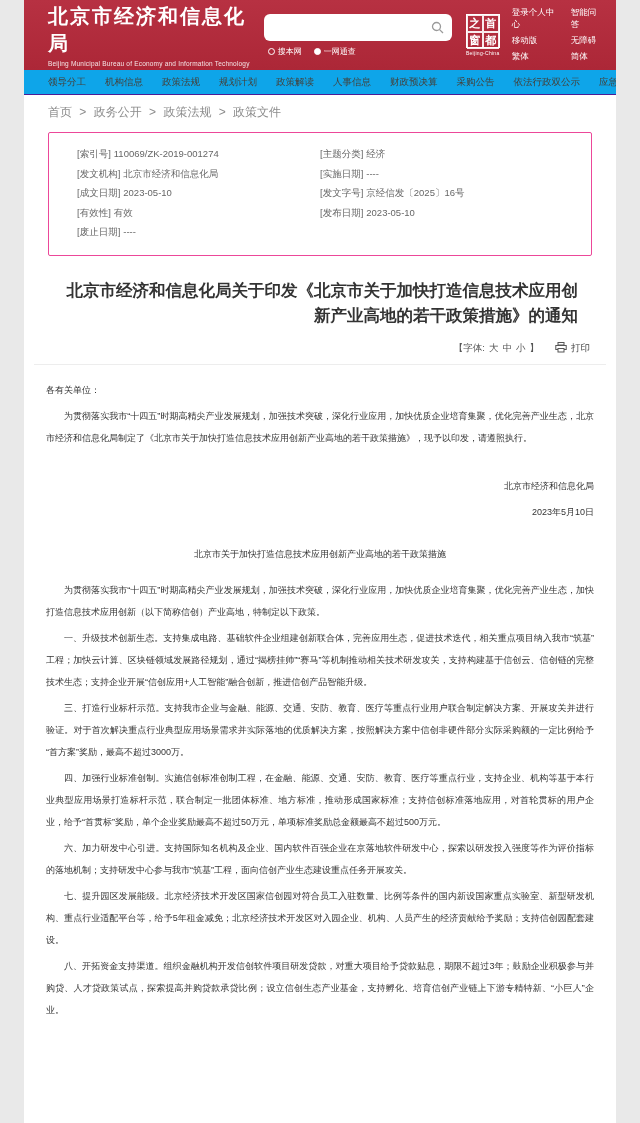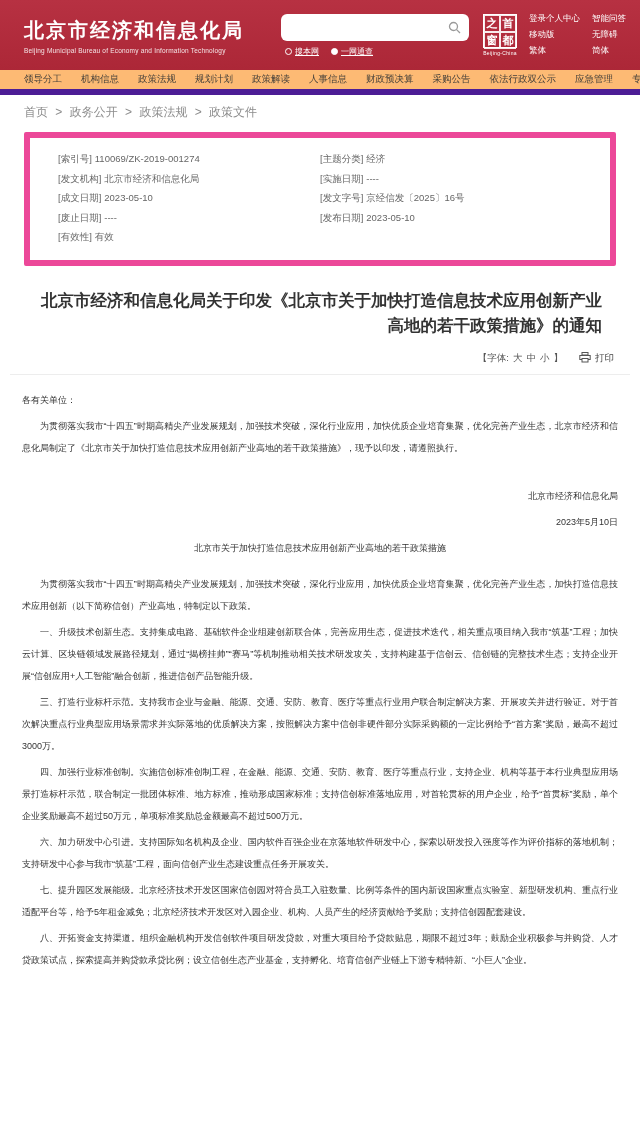--- a/index.html
+++ b/index.html
@@ -1,74 +1,74 @@
 <!DOCTYPE html>
 <html lang="zh"><head>
 <meta charset="utf-8">
 <style>
   * { margin:0; padding:0; box-sizing:border-box; }
   html,body { background:#e9e9e9; }
   body { font-family:"Liberation Sans","DejaVu Sans",sans-serif; }
-  .page { width:640px; height:1123px; margin:0 auto; background:#fff; overflow:hidden; }
+  .page { width:592px; height:1123px; margin:0 auto; background:#fff; overflow:hidden; }
 
   
   .site-header { height:70px; background:linear-gradient(180deg,#b73142 0%,#ac2737 100%); display:flex; align-items:center; padding:0 14px 0 24px; }
   .brand-cn { color:#fff; font-size:20px; font-weight:bold; letter-spacing:2px; }
   .brand-en { color:rgba(255,255,255,.88); font-size:6.5px; margin-top:3px; letter-spacing:.2px; }
   .header-right { margin-left:auto; display:flex; align-items:center; }
   .search-col { display:flex; flex-direction:column; }
   .search-box { width:188px; height:27px; background:#fff; border-radius:6px; position:relative; }
   .search-box input { position:absolute; inset:0; border:none; outline:none; background:transparent; border-radius:6px; padding:0 28px 0 10px; font-size:9px; }
   .search-box .mag { position:absolute; right:8px; top:6px; }
   .search-scope { display:flex; gap:12px; margin-top:5px; padding-left:4px; }
   .scope-opt { display:flex; align-items:center; gap:3px; color:#fff; font-size:8px; cursor:pointer; }
-  .scope-opt .lbl { text-decoration:underline; }
+  .scope-opt .lbl { }
   .radio { width:7px; height:7px; border-radius:50%; border:1px solid #fff; display:inline-block; }
   .radio.filled { background:#fff; }
   .logo-col { margin:0 12px 0 14px; text-align:center; }
   .logo-grid { width:34px; height:34px; border:1px solid #fff; display:grid; grid-template-columns:1fr 1fr; grid-template-rows:1fr 1fr; }
   .logo-grid span { display:flex; align-items:center; justify-content:center; color:#fff; font-size:11px; font-weight:bold; border:.5px solid rgba(255,255,255,.9); }
   .logo-cap { color:#fff; font-size:5px; margin-top:2px; letter-spacing:.3px; }
   .quick-links { display:flex; gap:12px; }
   .ql-col { display:flex; flex-direction:column; gap:4px; }
   .ql-col a { color:#fff; font-size:8.5px; text-decoration:none; cursor:pointer; }
 
   
   .main-nav { height:30px; background:#a42234; display:flex; }
   .nav-tab { flex:1; text-align:center; line-height:30px; color:#fff; font-size:13px; font-weight:bold; position:relative; cursor:pointer; }
   .nav-tab.active::after { content:""; position:absolute; left:50%; transform:translateX(-50%); bottom:2px; width:52px; height:3px; background:#f6c64a; }
-  .sub-nav { height:25px; background:#fdba74; border-bottom:6px solid #4c1d95; display:flex; align-items:center; padding:0 24px; gap:19px; }
+  .sub-nav { height:25px; background:#0ea5e9; border-bottom:1px solid #4c1d95; display:flex; align-items:center; padding:0 24px; gap:19px; }
   .sub-nav a { font-size:9.5px; color:#45403a; text-decoration:none; white-space:nowrap; cursor:pointer; }
 
   
   .breadcrumb { padding:9px 24px 5px; font-size:12px; color:#8c8c8c; }
   .breadcrumb .sep { margin:0 4px; }
   .breadcrumb a { color:#8c8c8c; text-decoration:none; cursor:pointer; }
 
   
-  .meta-box { margin:6px 24px 0; border:6px solid #ec4899; border-radius:2px; padding:11px 28px 13px; display:flex; }
+  .meta-box { margin:6px 24px 0; border:1px solid #ec4899; border-radius:2px; padding:11px 28px 13px; display:flex; }
   .meta-col { flex:1; }
   .meta-row { font-size:9.5px; color:#666; line-height:19.5px; }
   .meta-row .mlabel { margin-right:3px; }
 
   
   .doc-title { margin:22px 38px 12px; text-align:right; font-size:16.5px; font-weight:bold; color:#333; line-height:25px; }
   .tools-row { display:flex; justify-content:flex-end; align-items:center; gap:16px; padding:2px 26px 9px; font-size:9.5px; color:#555; }
   .font-sizer { display:flex; align-items:center; gap:4px; }
   .font-sizer .fs { cursor:pointer; }
   .print-btn { display:flex; align-items:flex-start; gap:4px; cursor:pointer; color:#444; }
   .divider { border:none; border-top:1px solid #ededed; margin:0 10px; }
 
   .doc-body { padding:10px 22px 0; font-size:9px; color:#333; line-height:22px; text-align:justify; }
   .doc-body p { margin:4px 0; }
   .indent { text-indent:2em; }
   .right { text-align:right; }
   .center { text-align:center; text-indent:0; }
   .sign-org { margin-top:26px !important; }
-  .subtitle { margin:4px 0 14px !important;text-align:center; }
+  .subtitle { margin:20px 0 14px !important;text-align:center; }
 </style>
 </head>
 <body>
 
 <div class="page">
 
   <header class="site-header">
     <div class="brand">
       <div class="brand-cn">北京市经济和信息化局</div>
       <div class="brand-en">Beijing Municipal Bureau of Economy and Information Technology</div>
@@ -145,22 +145,22 @@
     <a>政策法规</a>
     <span class="sep">&gt;</span>
     <span>政策文件</span>
   </div>
 
   <div class="meta-box">
     <div class="meta-col">
       <div class="meta-row"><span class="mlabel">[索引号]</span><span>110069/ZK-2019-001274</span></div>
       <div class="meta-row"><span class="mlabel">[发文机构]</span><span>北京市经济和信息化局</span></div>
       <div class="meta-row"><span class="mlabel">[成文日期]</span><span>2023-05-10</span></div>
+      <div class="meta-row"><span class="mlabel">[有效性]</span><span>有效</span></div>
       <div class="meta-row"><span class="mlabel">[废止日期]</span><span>----</span></div>
-      <div class="meta-row"><span class="mlabel">[有效性]</span><span>有效</span></div>
     </div>
     <div class="meta-col">
       <div class="meta-row"><span class="mlabel">[主题分类]</span><span>经济</span></div>
       <div class="meta-row"><span class="mlabel">[实施日期]</span><span>----</span></div>
       <div class="meta-row"><span class="mlabel">[发文字号]</span><span>京经信发〔2025〕16号</span></div>
       <div class="meta-row"><span class="mlabel">[发布日期]</span><span>2023-05-10</span></div>
     </div>
   </div>
 
   <h1 class="doc-title">北京市经济和信息化局关于印发《北京市关于加快打造信息技术应用创新产业高地的若干政策措施》的通知</h1>

